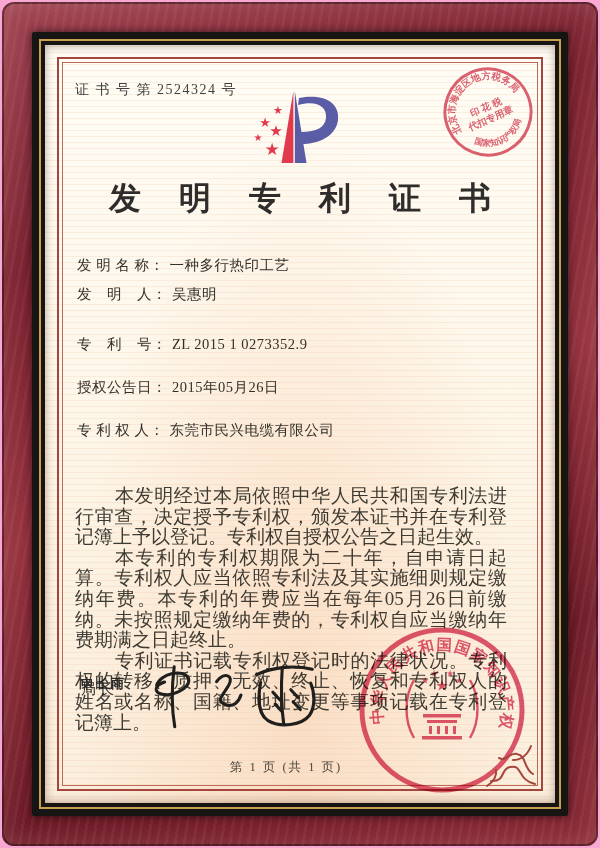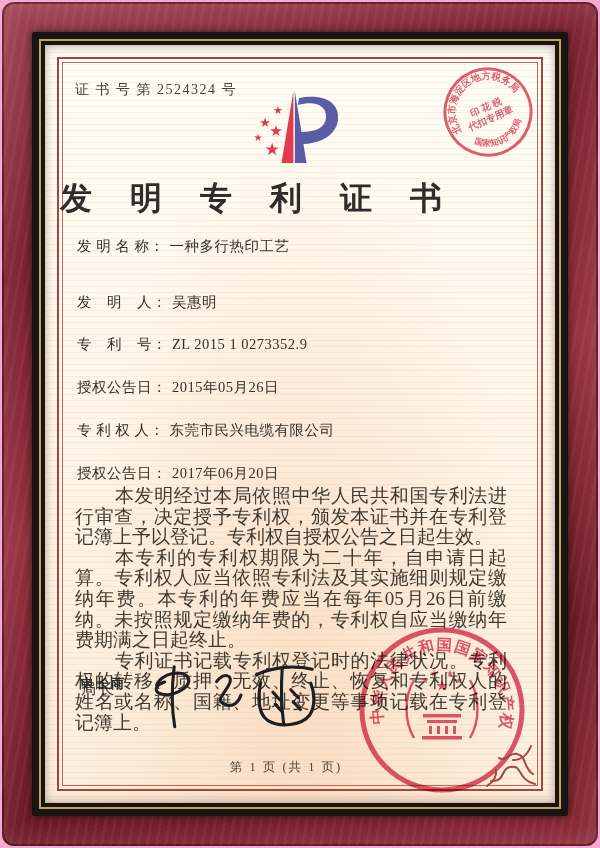--- a/index.html
+++ b/index.html
@@ -19,21 +19,21 @@
         background:
           radial-gradient(ellipse at 50% 88%,rgba(248,200,165,.45),transparent 62%),
           repeating-linear-gradient(0deg,rgba(230,168,128,.16) 0 1px,transparent 1px 6px),
           linear-gradient(180deg,#fffdf6 0%,#fdf5e7 55%,#fbeedc 100%);
         box-shadow:inset 0 3px 10px rgba(100,60,35,.25), inset 0 -3px 10px rgba(100,60,35,.22);}
   .border-outer{position:absolute;inset:12px;border:2px solid #a5453c;pointer-events:none;}
   .border-inner{position:absolute;inset:17px;border:1px solid #bb6b58;pointer-events:none;}
   
   .cert-number{position:absolute;left:30px;top:36px;font-size:14px;letter-spacing:1.5px;color:#41413f;}
   .logo{position:absolute;left:203px;top:40px;width:96px;height:86px;}
-  .cert-title{position:absolute;left:0;right:0;top:132px;text-align:left;font-size:32px;
+  .cert-title{position:absolute;left:0;right:0;top:132px;text-align:center;font-size:32px;
         font-weight:600;letter-spacing:15px;padding-left:15px;color:#2e2d2b;}
   .row{position:absolute;left:32px;font-size:14.5px;color:#333029;letter-spacing:.5px;white-space:nowrap;}
   .row .val{margin-left:5px;}
   .paras{position:absolute;left:30px;top:441px;width:432px;font-size:19px;line-height:20.6px;
         color:#3f3b32;text-align:justify;}
   .paras p{margin:0;text-indent:2.1em;}
   .director-title{position:absolute;left:36px;top:635px;font-size:15px;font-weight:400;
         letter-spacing:3px;color:#2a2a28;font-family:"Liberation Sans","DejaVu Sans",sans-serif;}
   .director-name{position:absolute;left:36px;top:630px;font-size:13px;font-weight:700;
         letter-spacing:2px;color:#2a2a28;font-family:"Liberation Sans","DejaVu Sans",sans-serif;}
@@ -81,37 +81,34 @@
         <path class="blue" d="M51,13 C79,8 92,20 90,35 C88,51 71,59 53,59 L53,47 C69,47 77,42 78,33 C79,21 68,15 50,20 Z"></path>
         <text x="30" y="29" font-size="11" text-anchor="middle">★</text>
         <text x="17" y="42" font-size="13" text-anchor="middle">★</text>
         <text x="28" y="51" font-size="15" text-anchor="middle">★</text>
         <text x="10" y="56" font-size="10" text-anchor="middle">★</text>
         <text x="24" y="70" font-size="17" text-anchor="middle">★</text>
       </svg>
 
       <div class="cert-title">发 明 专 利 证 书</div>
 
-      <div class="row" style="top:192px">
+      <div class="row" style="top:211px">
         <span>发 明 名 称：</span><span class="val">一种多行热印工艺</span>
       </div>
-      <div class="row" style="top:248px">
+      <div class="row" style="top:240px">
         <span>发　明　人：</span><span class="val">吴惠明</span>
       </div>
       <div class="row" style="top:290px">
         <span>专　利　号：</span><span class="val">ZL 2015 1 0273352.9</span>
       </div>
       <div class="row" style="top:333px">
         <span>授权公告日：</span><span class="val">2015年05月26日</span>
       </div>
       <div class="row" style="top:376px">
         <span>专 利 权 人：</span><span class="val">东莞市民兴电缆有限公司</span>
-      </div>
-      <div class="row" style="top:419px">
-        <span>授权公告日：</span><span class="val">2017年06月20日</span>
       </div>
 
       <div class="paras">
         <p>本发明经过本局依照中华人民共和国专利法进行审查，决定授予专利权，颁发本证书并在专利登记簿上予以登记。专利权自授权公告之日起生效。</p>
         <p>本专利的专利权期限为二十年，自申请日起算。专利权人应当依照专利法及其实施细则规定缴纳年费。本专利的年费应当在每年05月26日前缴纳。未按照规定缴纳年费的，专利权自应当缴纳年费期满之日起终止。</p>
         <p>专利证书记载专利权登记时的法律状况。专利权的转移、质押、无效、终止、恢复和专利权人的姓名或名称、国籍、地址变更等事项记载在专利登记簿上。</p>
       </div>
 
       <div class="director-title">局长</div>
       <div class="director-name">申长雨</div>

